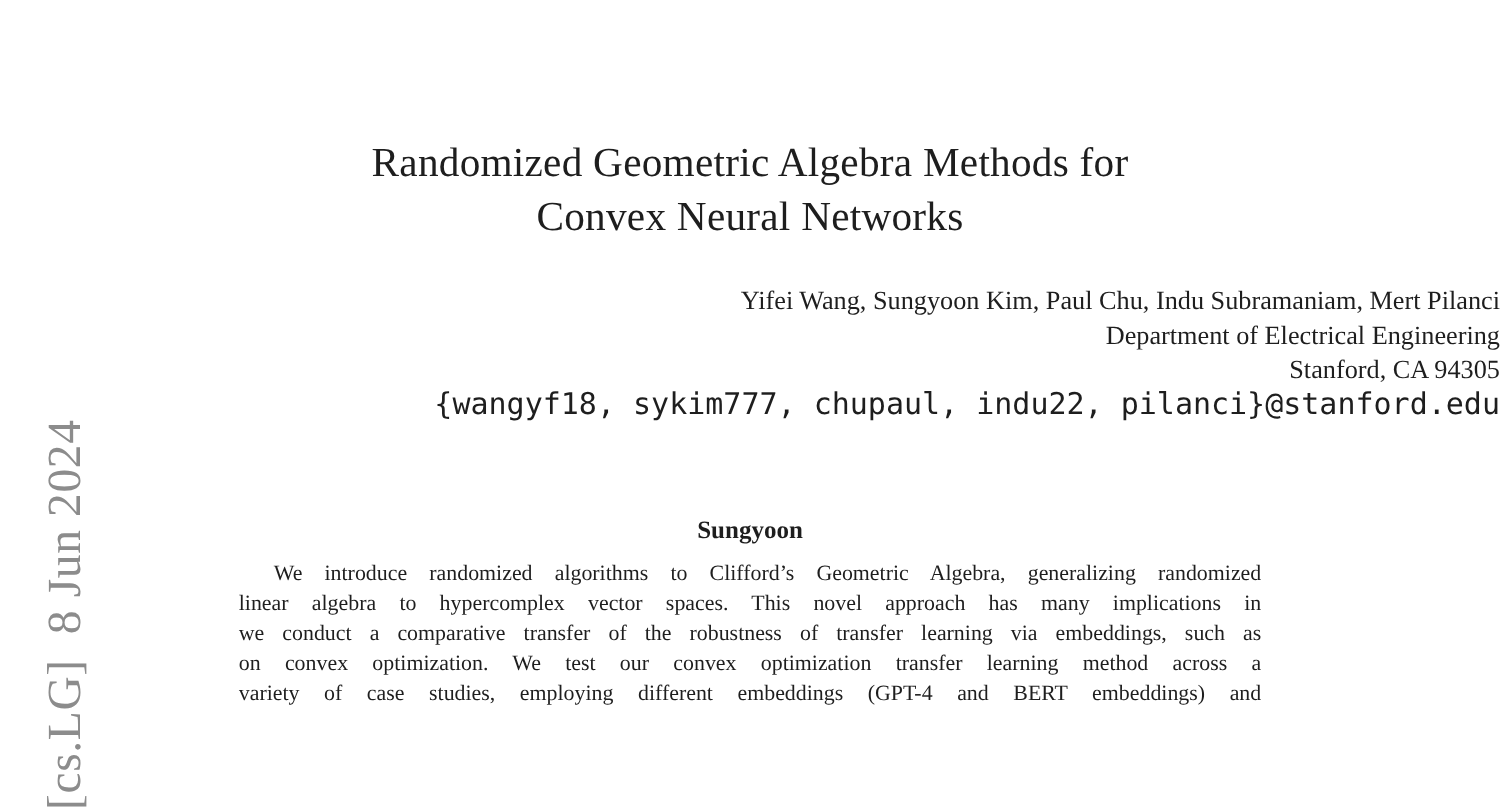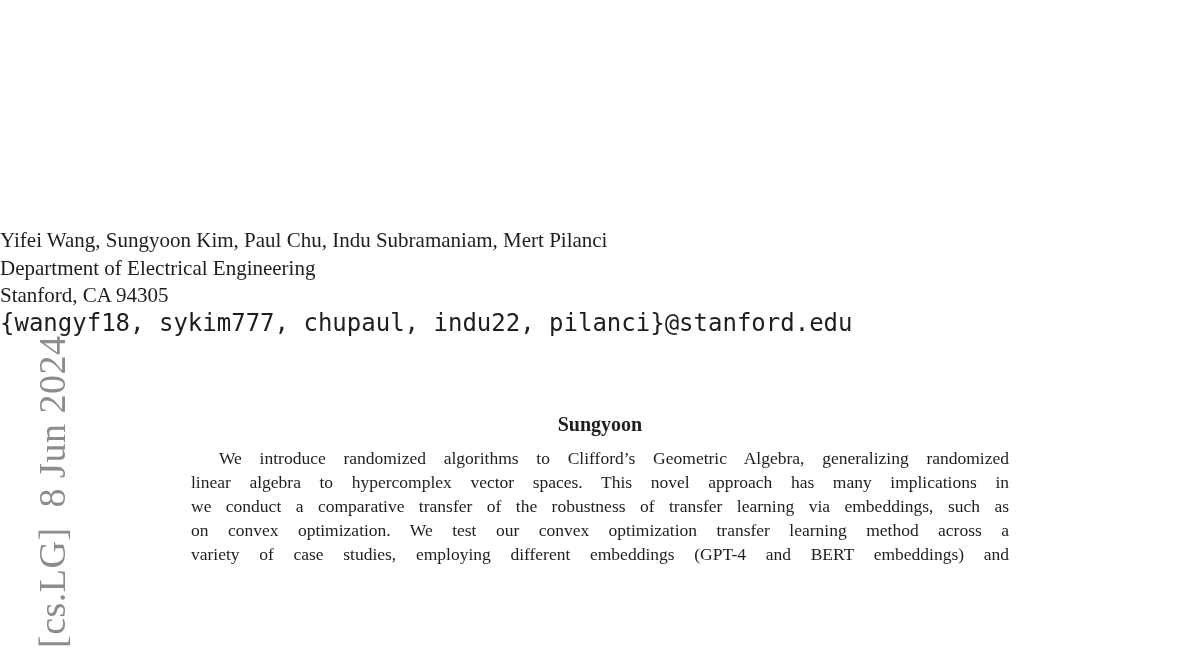--- a/index.html
+++ b/index.html
@@ -40,21 +40,21 @@
     line-height: 43px;
     letter-spacing: 0.2px;
   }
   .title-line { display: block; }
 
   .authors {
     position: absolute;
     top: 227px;
     left: 0;
     width: 1200px;
-    text-align: left;
+    text-align: right;
     font-size: 21px;
     line-height: 27.6px;
   }
   .author-emails {
     font-family: "DejaVu Sans Mono", "Liberation Mono", monospace;
     font-size: 24px;
   }
 
   .abstract-heading {
     position: absolute;
@@ -84,20 +84,24 @@
   }
   .abstract-line.first { text-indent: 28px; }
 </style>
 </head>
 <body>
 
 <div class="page">
 
   <div class="watermark">[cs.LG]  8 Jun 2024</div>
 
+  <h1 class="title">
+    <span class="title-line">Randomized Geometric Algebra Methods for</span>
+    <span class="title-line">Convex Neural Networks</span>
+  </h1>
 
   <div class="authors">
     <div>Yifei Wang, Sungyoon Kim, Paul Chu, Indu Subramaniam, Mert Pilanci</div>
     <div>Department of Electrical Engineering</div>
     <div>Stanford, CA 94305</div>
     <div class="author-emails">{wangyf18, sykim777, chupaul, indu22, pilanci}@stanford.edu</div>
   </div>
 
   <div class="abstract-heading">Sungyoon</div>
 

